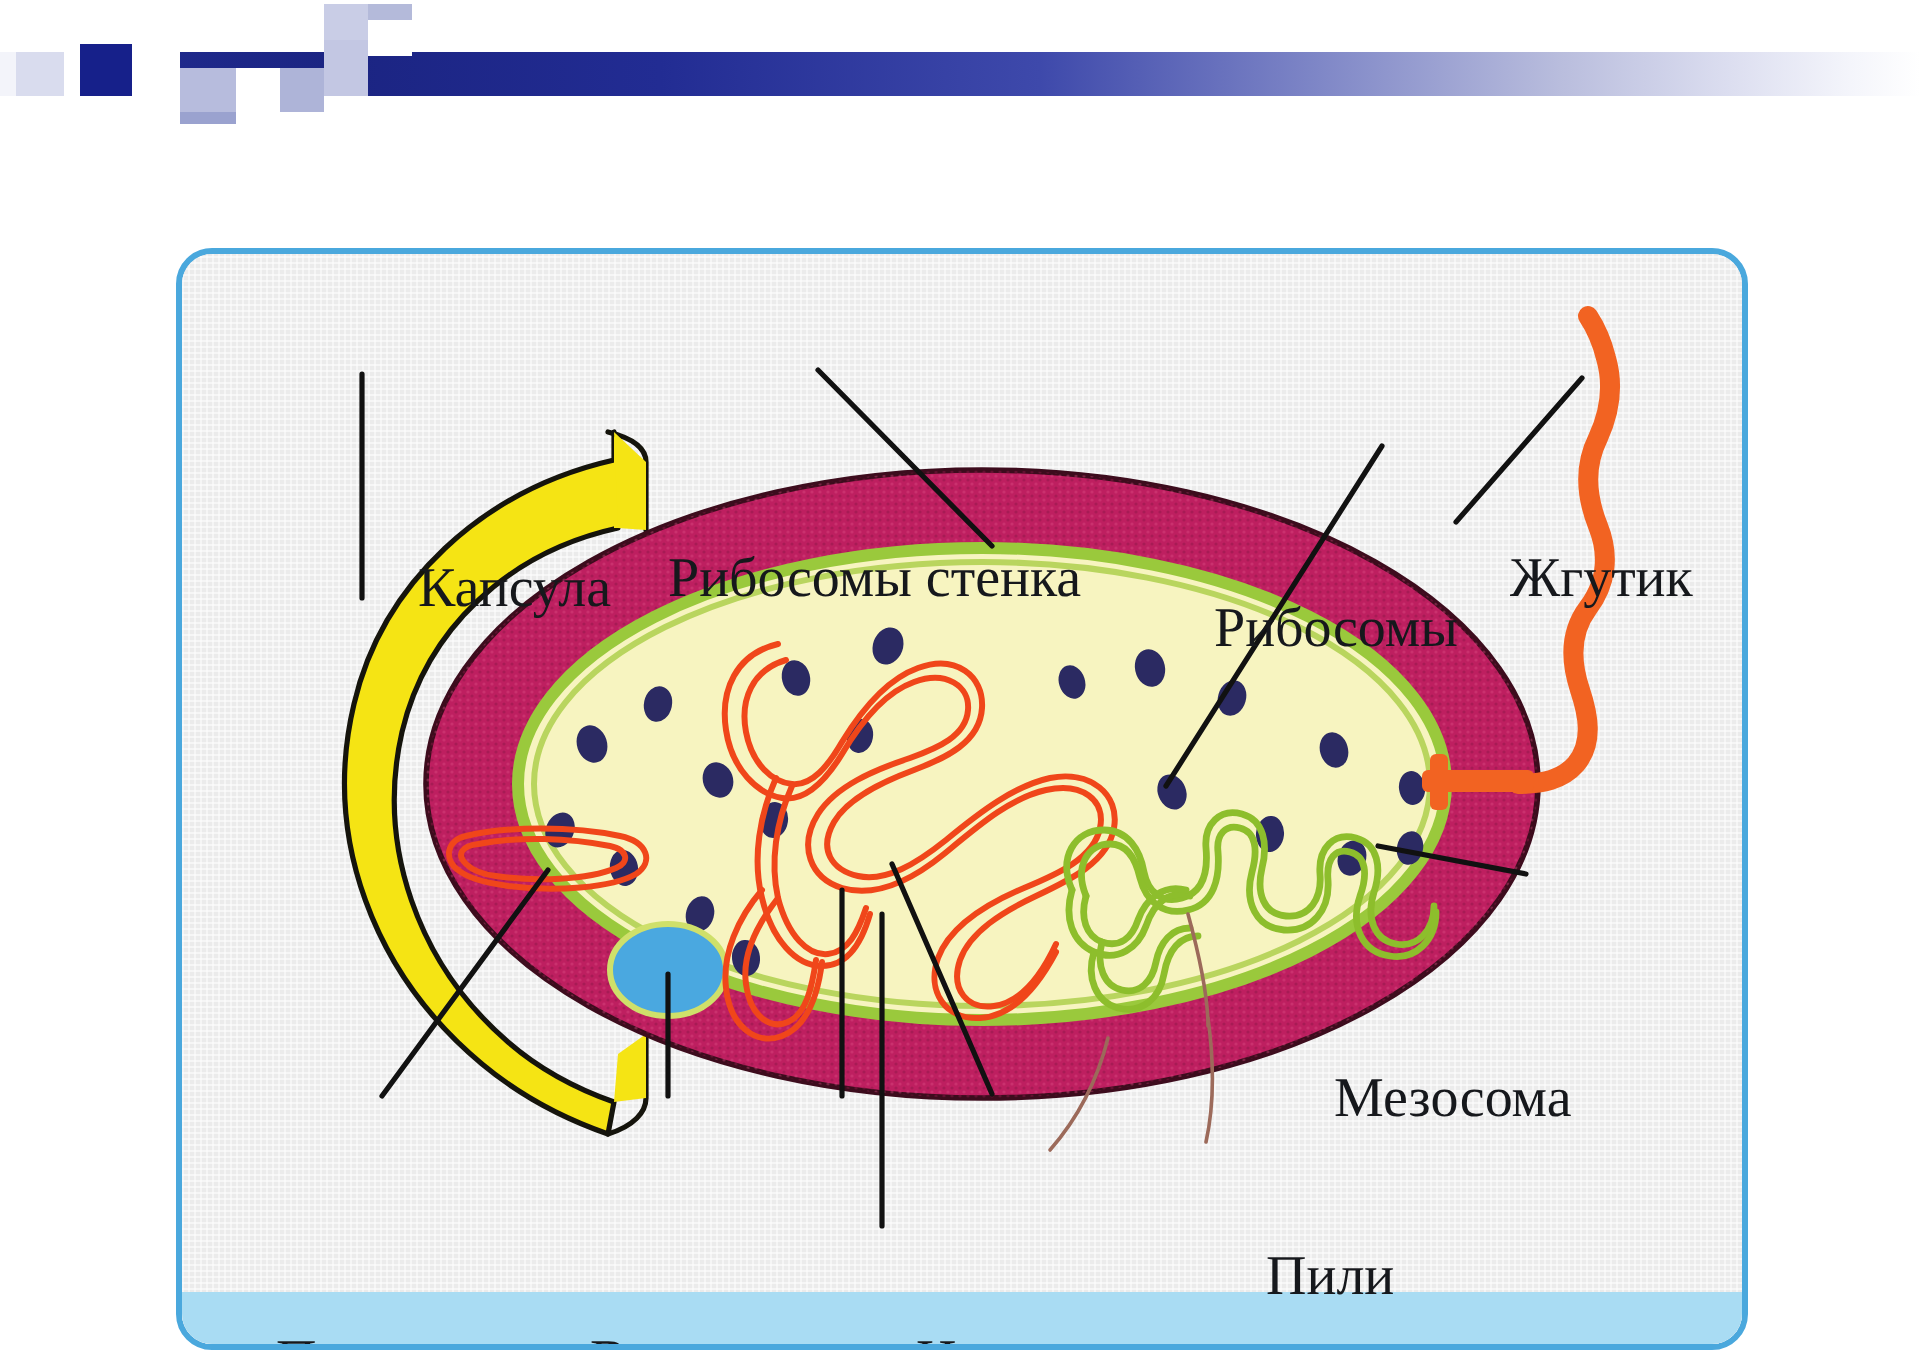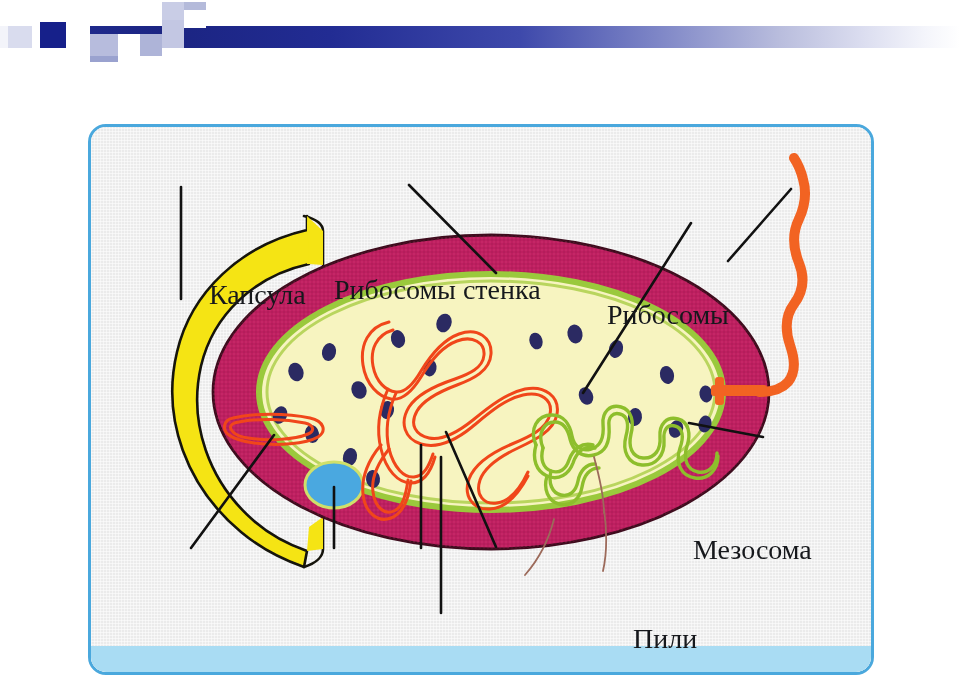--- a/index.html
+++ b/index.html
@@ -284,22 +284,23 @@
     </defs>
   </svg>
   </div>
 
   <div class="lbl lbl-lg" style="left:118px;top:152px;">Капсула</div>
 
   <div class="lbl lbl-lg" style="left:243px;top:147px;">Рибосомы стенка</div>
 
   <div class="lbl lbl-lg" style="left:475px;top:172px;margin-left:41px;">Рибосомы</div>
 
-
-  <div class="lbl lbl-lg" style="left:602px;top:407px;">Мезосома</div>
+  <div class="lbl lbl-lg" style="left:664px;top:147px;">Жгутик</div>
+
+  <div class="lbl lbl-lg" style="left:576px;top:407px;">Мезосома</div>
 
   <div class="lbl lbl-lg" style="left:542px;top:496px;text-align:right;">Пили</div>
 
   <div class="lbl lbl-lg" style="left:47px;top:538px;">Плазмида</div>
 
   <div class="lbl lbl-lg" style="left:204px;top:538px;">Волютин</div>
 
   <div class="lbl lbl-lg" style="left:367px;top:538px;">Нуклеоид</div>
 
 </div>

